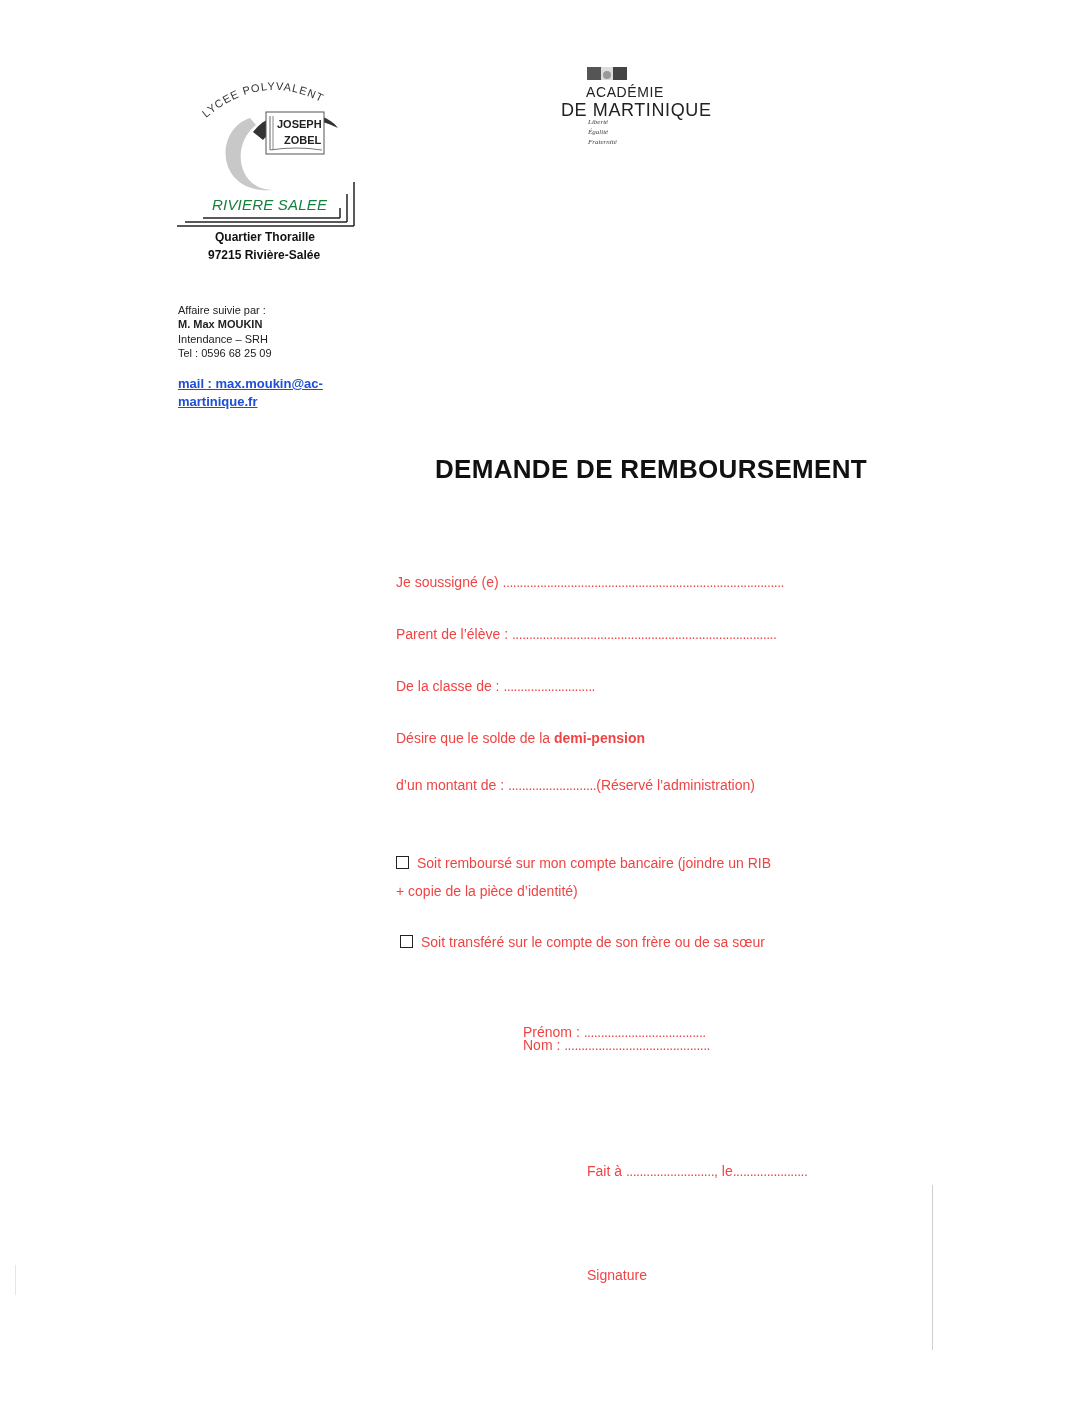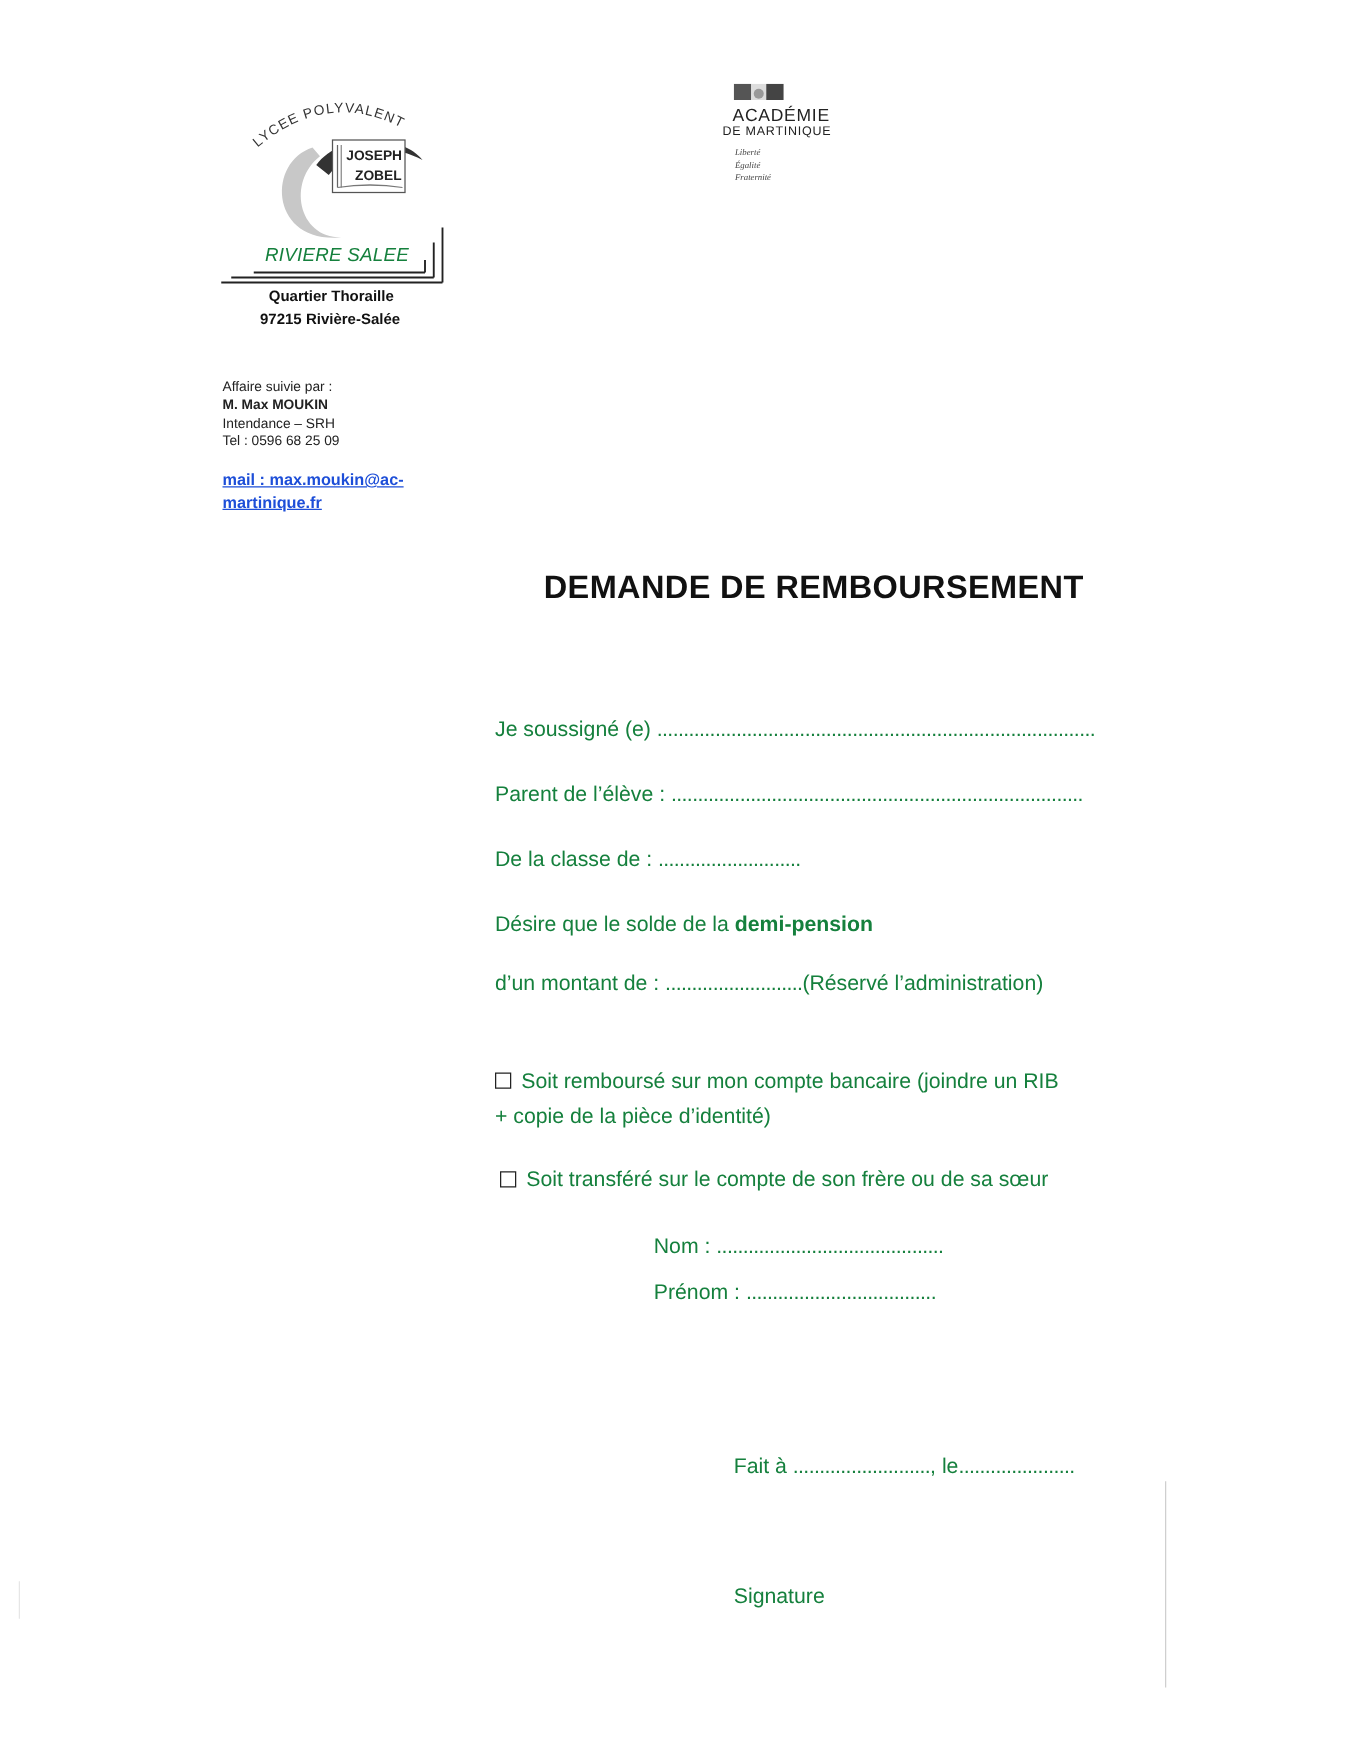--- a/index.html
+++ b/index.html
@@ -11,33 +11,33 @@
     
     .logo { left: 178px; top: 70px; width: 200px; height: 200px; }
     .logo svg { position: absolute; left: 0; top: 0; }
     .riviere-text { left: 212px; top: 196px; font-size: 15px; font-style: italic; color: #15803d; letter-spacing: 0.2px; }
     .addr1 { left: 215px; top: 230px; font-size: 12px; font-weight: bold; }
     .addr2 { left: 208px; top: 248px; font-size: 12px; font-weight: bold; }
 
     
     .marianne { left: 587px; top: 67px; width: 40px; height: 13px; }
     .acad1 { left: 586px; top: 84px; font-size: 14px; letter-spacing: 0.6px; color: #222; }
-    .acad2 { left: 578px; top: 100px; font-size: 10px; letter-spacing: 0.6px; color: #222; }
+    .acad2 { left: 561px; top: 100px; font-size: 18px; letter-spacing: 0.6px; color: #222; }
     .devise { left: 588px; font-family: "Liberation Serif", serif; font-style: italic; font-size: 7px; color: #444; }
 
     
     .contact { left: 178px; font-size: 11px; color: #222; }
     .contact.bold { font-weight: bold; text-align: center; }
     .mail { left: 178px; font-size: 13px; font-weight: bold; text-decoration: underline; color: #1d4ed8; }
 
     
     .title { left: 435px; top: 454px; font-size: 26px; font-weight: bold; letter-spacing: 0.3px; }
 
     
-    .line { left: 396px; font-size: 17px; color: #15803d; white-space: nowrap; }
+    .line { left: 396px; font-size: 14px; color: #ef4444; white-space: nowrap; }
     .dots { letter-spacing: -0.5px; }
     .checkbox { display: inline-block; width: 13px; height: 13px; border: 1.5px solid #222; vertical-align: -1px; margin-right: 8px; box-sizing: border-box; }
     .bold { font-weight: bold; }
 
     .vline { width: 1px; background: #cfcfcf; }
   </style>
 </head>
 <body>
 
 <div class="abs logo">
@@ -113,21 +113,21 @@
 
 <div class="abs body-font line" style="top:855px;">
   <span class="checkbox"></span><span>Soit remboursé sur mon compte bancaire (joindre un RIB</span>
 </div>
 <div class="abs body-font line" style="top:883px;">+ copie de la pièce d’identité)</div>
 
 <div class="abs body-font line" style="top:934px;left:400px;">
   <span class="checkbox"></span><span>Soit transféré sur le compte de son frère ou de sa sœur</span>
 </div>
 
-<div class="abs body-font line" style="top:987px;left:523px;">
+<div class="abs body-font line" style="top:1037px;left:523px;">
   <span>Nom : </span><span class="dots">...........................................</span>
 </div>
 <div class="abs body-font line" style="top:1024px;left:523px;">
   <span>Prénom : </span><span class="dots">....................................</span>
 </div>
 
 <div class="abs body-font line" style="top:1163px;left:587px;">
   <span>Fait à </span><span class="dots">..........................</span><span>, le</span><span class="dots">......................</span>
 </div>
 

